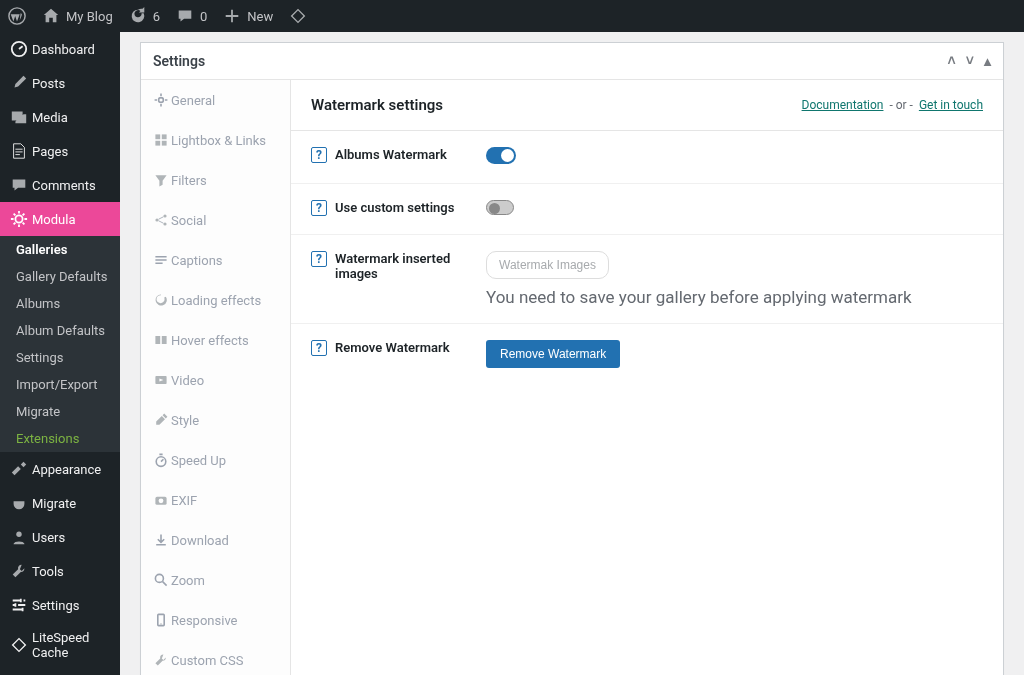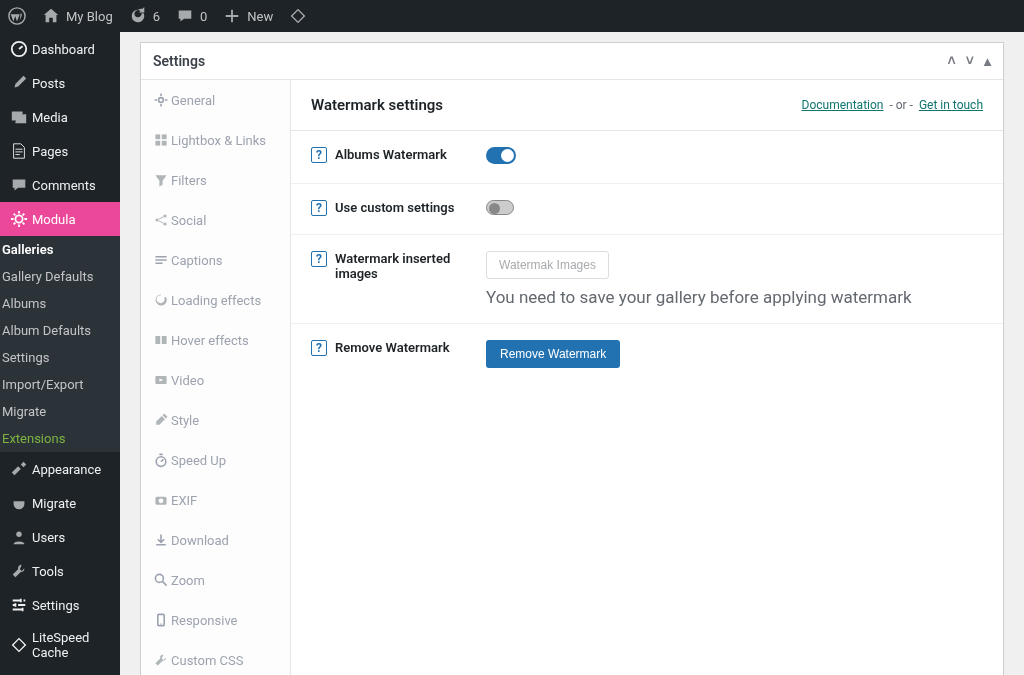--- a/index.html
+++ b/index.html
@@ -11,21 +11,21 @@
   
   .layout { display: flex; height: calc(675px - 32px); }
   
   .sidebar { width: 120px; background: #1d2327; color: #f0f0f1; flex-shrink: 0; overflow-y: auto; font-size: 13px; }
   .side-row { display: flex; align-items: center; gap: 4px; padding: 8px 10px; color: #f0f0f1; cursor: pointer; }
   .side-row.current { background: #ec4899; color: #fff; position: relative; }
   .side-row.current::after { content: ''; position: absolute; right: -4px; top: 50%; width: 0; height: 0; border: 4px solid transparent; border-right-color: #f0f0f1; transform: translateY(-50%); }
   .side-row svg { width: 18px; height: 18px; fill: #a7aaad; flex-shrink: 0; }
   .side-row.current svg { fill: #fff; }
   .sub-items { background: #2c3338; }
-  .sub { padding: 6px 10px 6px 2px; color: #c3c4c7; cursor: pointer; font-size: 13px; }
+  .sub { padding: 6px 10px 6px 16px; color: #c3c4c7; cursor: pointer; font-size: 13px; }
   .sub.lit { color: #fff; font-weight: 600; }
   .sub.green { color: #7cb342; }
   
   .content { flex: 1; padding: 10px 20px 20px 20px; overflow: hidden; }
   .panel { background: #fff; border: 1px solid #ccd0d4; box-shadow: 0 1px 1px rgba(0,0,0,.04); display: flex; flex-direction: column; height: 640px; }
   .panel-head { padding: 10px 12px; border-bottom: 1px solid #e5e5e5; display: flex; justify-content: space-between; align-items: center; font-weight: 600; font-size: 14px; }
   .panel-head .ctls { display: flex; gap: 10px; color: #787c82; }
   .panel-head .ctls span { cursor: pointer; }
   .panel-body { display: flex; flex: 1; overflow: hidden; }
   
@@ -44,21 +44,21 @@
   .qicon { color: #2271b1; font-weight: 700; font-size: 12px; border: 1.5px solid #2271b1; width: 16px; height: 16px; display: inline-flex; align-items: center; justify-content: center; border-radius: 2px; flex-shrink: 0; }
   .row-ctl { flex: 1; }
   
   .toggle { width: 30px; height: 17px; border-radius: 10px; position: relative; cursor: pointer; display: inline-block; }
   .toggle::after { content: ''; position: absolute; width: 13px; height: 13px; border-radius: 50%; background: #fff; top: 2px; }
   .toggle.on { background: #2271b1; }
   .toggle.on::after { right: 2px; }
   .toggle.off { background: #ccc; border: 1.5px solid #888; width: 28px; height: 15px; }
   .toggle.off::after { left: 2px; width: 11px; height: 11px; background: #888; }
   
-  .btn-ghost { background: #fff; border: 1px solid #ddd; color: #a7aaad; padding: 6px 12px; font-size: 12px; border-radius: 3px; }
+  .btn-ghost { background: #fff; border: 1px solid #ddd; color: #a7aaad; padding: 6px 12px; font-size: 12px; border-radius: 10px; }
   .note { font-size: 17px; color: #646970; margin-top: 8px; }
   .btn-blue { background: #2271b1; color: #fff; border: none; padding: 7px 14px; font-size: 12px; border-radius: 3px; cursor: pointer; }
 </style>
 </head>
 <body>
 
 <div class="adminbar">
   <div class="item">
       <svg viewBox="0 0 20 20">
         <circle cx="10" cy="10" r="9" fill="none" stroke="#a7aaad" stroke-width="1.6"></circle>

